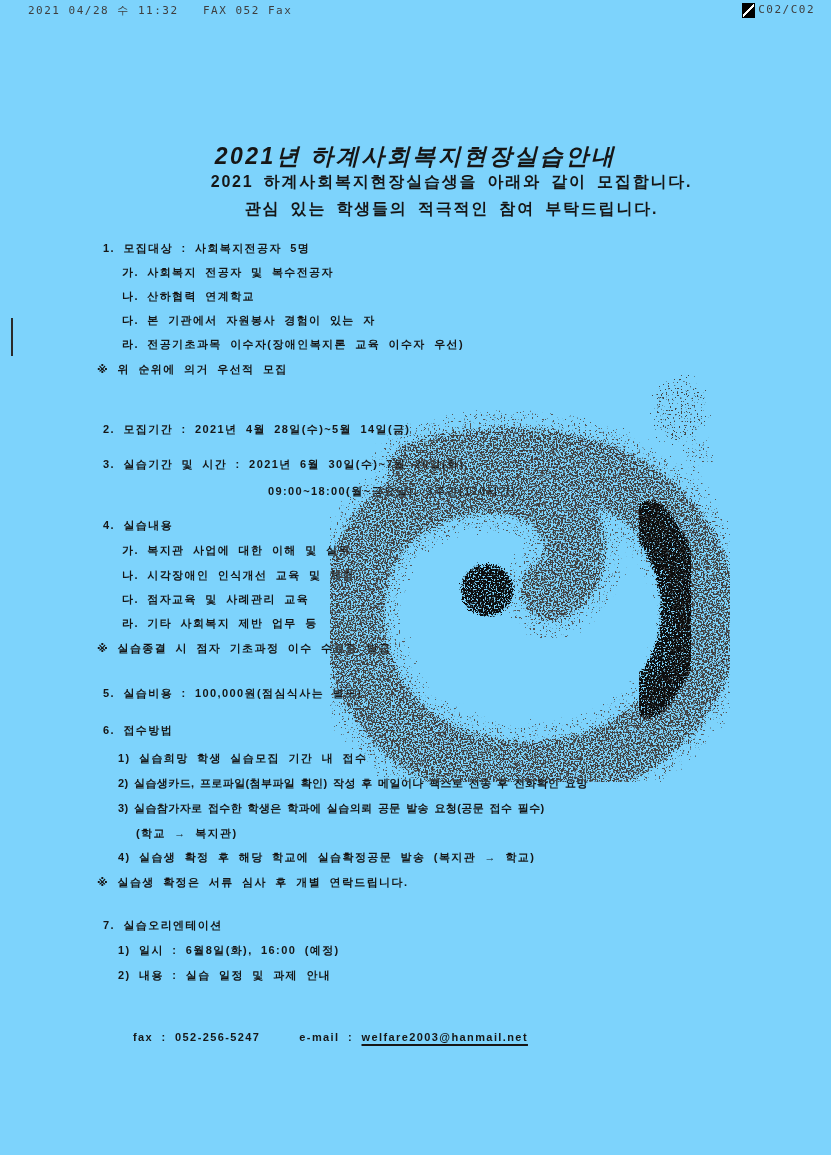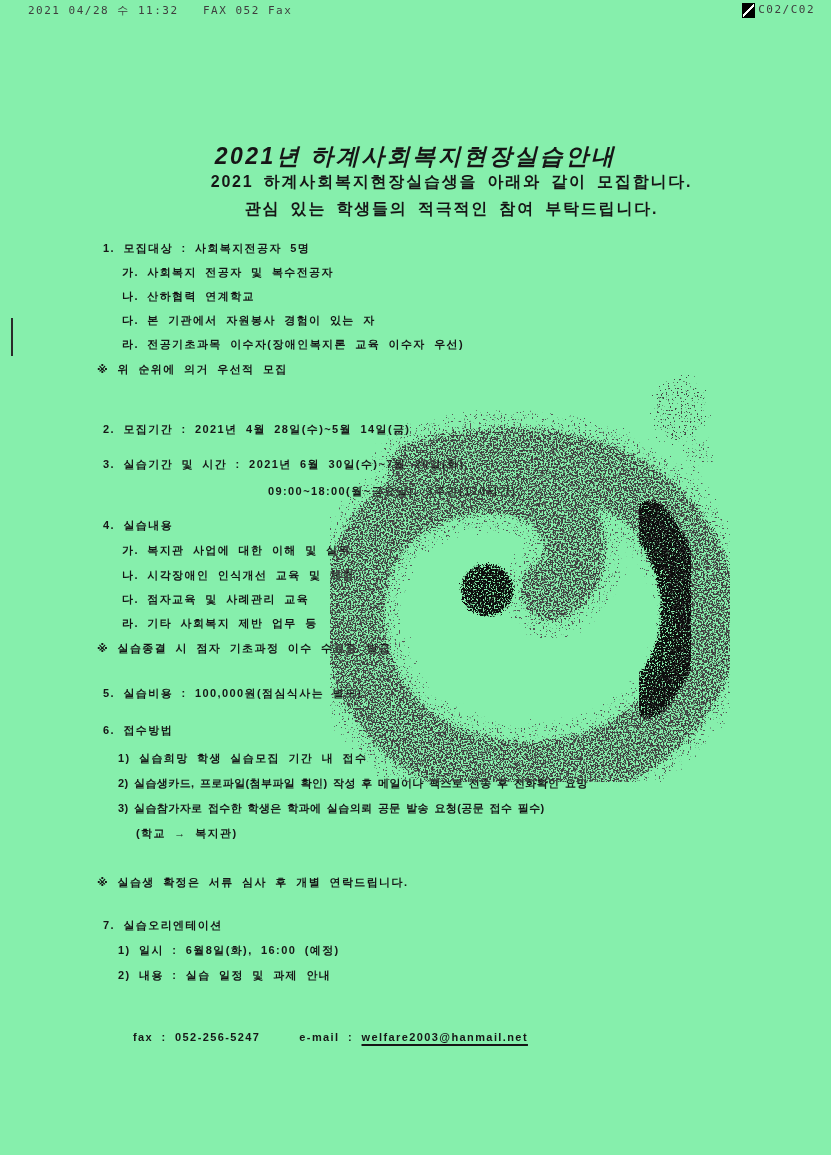--- a/index.html
+++ b/index.html
@@ -1,18 +1,18 @@
 <!DOCTYPE html>
 <html><head>
 <meta charset="utf-8">
 <style>
   html,body { margin:0; padding:0; background:#e8e8e8; }
   .page {
     position:relative; width:831px; height:1155px; margin:0 auto;
-    background:#86efac; overflow:hidden;
+    background:#7dd3fc; overflow:hidden;
     font-family:"Liberation Sans","DejaVu Sans",sans-serif; color:#161616;
   }
   
   .fax-header {
     position:absolute; top:3px; left:0; right:0; height:16px;
     font-family:"DejaVu Sans Mono","Liberation Mono",monospace;
     font-size:11px; color:#3e3e3e; letter-spacing:1.5px; z-index:4;
   }
   .fax-left { position:absolute; left:28px; top:0; white-space:nowrap; }
   .fax-right { position:absolute; right:16px; top:0; display:flex; align-items:flex-start; gap:3px; }
@@ -79,20 +79,21 @@
   <div class="ln" style="top:616px;left:122px;">라. 기타 사회복지 제반 업무 등</div>
   <div class="ln" style="top:641px;left:97px;">※ 실습종결 시 점자 기초과정 이수 수료증 발급</div>
 
   <div class="ln" style="top:686px;left:103px;">5. 실습비용 : 100,000원(점심식사는 별도)</div>
 
   <div class="ln" style="top:723px;left:103px;">6. 접수방법</div>
   <div class="ln" style="top:751px;left:118px;">1) 실습희망 학생 실습모집 기간 내 접수</div>
   <div class="ln tight" style="top:776px;left:118px;">2) 실습생카드, 프로파일(첨부파일 확인) 작성 후 메일이나 팩스로 전송 후 전화확인 요망</div>
   <div class="ln tight" style="top:801px;left:118px;">3) 실습참가자로 접수한 학생은 학과에 실습의뢰 공문 발송 요청(공문 접수 필수)</div>
   <div class="ln" style="top:826px;left:136px;">(학교 → 복지관)</div>
+  <div class="ln" style="top:850px;left:118px;">4) 실습생 확정 후 해당 학교에 실습확정공문 발송 (복지관 → 학교)</div>
   <div class="ln" style="top:875px;left:97px;">※ 실습생 확정은 서류 심사 후 개별 연락드립니다.</div>
 
   <div class="ln" style="top:918px;left:103px;">7. 실습오리엔테이션</div>
   <div class="ln" style="top:943px;left:118px;">1) 일시 : 6월8일(화), 16:00 (예정)</div>
   <div class="ln" style="top:968px;left:118px;">2) 내용 : 실습 일정 및 과제 안내</div>
 
   <div class="ln" style="top:1031px;left:133px;">
     <span>fax : 052-256-5247</span>
     <span style="display:inline-block;width:22px;"></span>
     <span>e-mail :</span>

